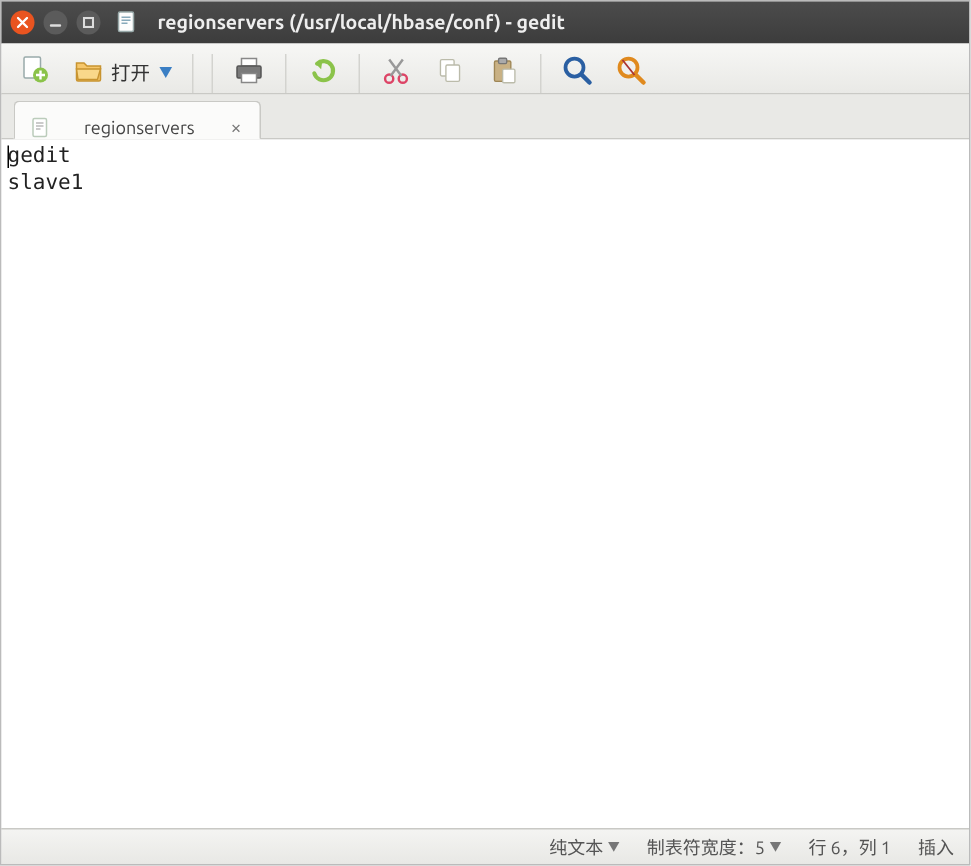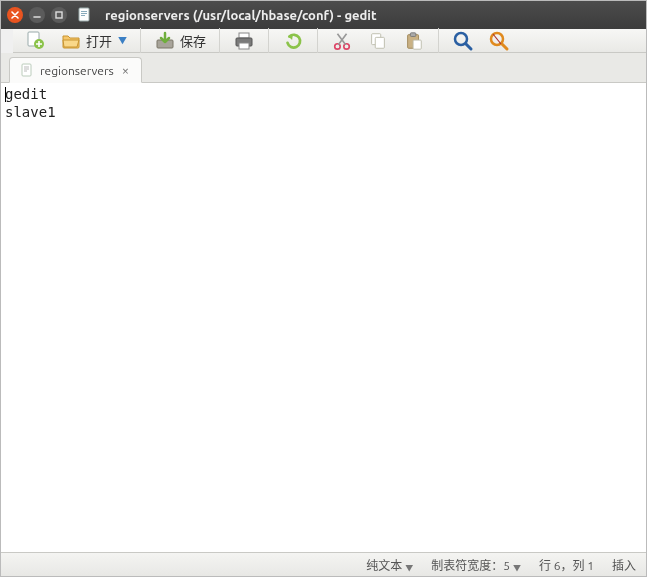--- a/index.html
+++ b/index.html
@@ -36,28 +36,27 @@
   .win-min   { background: #5b5b5b; }
   .win-max   { background: #5b5b5b; }
   .titlebar .app-icon {
     width: 16px; height: 16px; margin-left: 4px;
     display: inline-flex; align-items: center; justify-content: center;
   }
   .titlebar-title { margin-left: 6px; font-size: 13px; }
 
   
   .toolbar {
-    height: 24px;
+    height: 34px;
     background: linear-gradient(to bottom, #f7f7f5, #e9e9e6);
     border-bottom: 1px solid #c9c9c5;
     display: flex;
-    align-items: center;
+    align-items: flex-end;
     padding: 0 6px;
     gap: 4px;
-    margin-left: 12px;
   }
   .tbtn {
     height: 30px;
     min-width: 30px;
     padding: 0 4px;
     display: inline-flex;
     align-items: center;
     justify-content: center;
     gap: 4px;
     border: 1px solid transparent;
@@ -80,22 +79,22 @@
     height: 30px;
     background: #e9e9e6;
     border-bottom: 1px solid #c9c9c5;
     display: flex;
     align-items: flex-end;
     padding-left: 8px;
   }
   .tab {
     height: 26px;
     display: inline-flex;
-    align-items: center;
-    gap: 6px;
+    align-items: flex-end;
+    gap: 22px;
     padding: 0 10px;
     background: #fbfbfa;
     border: 1px solid #c9c9c5;
     border-bottom: 1px solid #fbfbfa;
     border-radius: 4px 4px 0 0;
     margin-bottom: -1px;
     font-size: 12px;
     color: #444;
     cursor: pointer;
   }
@@ -129,21 +128,21 @@
     background: linear-gradient(to bottom,#f4f4f2,#e8e8e5);
     border-top: 1px solid #c9c9c5;
     display: flex;
     align-items: center;
     justify-content: flex-end;
     gap: 18px;
     padding: 0 10px;
     font-size: 12px;
     color: #555;
   }
-  .status-item { display:inline-flex; align-items:flex-end; gap:3px; cursor:pointer; }
+  .status-item { display:inline-flex; align-items:center; gap:3px; cursor:pointer; }
   .status-caret { font-size:8px; color:#777; }
 
   .watermark {
     position: absolute;
     right: 18px; bottom: 28px;
     font-size: 14px;
     color: rgba(160,160,160,0.45);
     pointer-events: none;
     letter-spacing: 0.5px;
   }
@@ -197,29 +196,20 @@
             <path d="M3 6 h5 l2 2 h9 v9 a1 1 0 0 1 -1 1 H4 a1 1 0 0 1 -1 -1 Z" fill="#f6c76b" stroke="#c89430"></path>
             <path d="M3 10 h16 l-2 7 H4 Z" fill="#f9d88a" stroke="#c89430"></path>
           </svg>
     </span>
     <span class="lbl">打开</span>
     <span class="dropdown-caret">▼</span>
   </span>
 
   <span class="sep"></span>
 
-  <span class="tbtn">
-    <span class="ico">
-      <svg width="22" height="22" viewBox="0 0 22 22">
-            <rect x="3" y="10" width="16" height="8" rx="1" fill="#a8a49a" stroke="#7b7668"></rect>
-            <path d="M11 3 V12 M7 8 L11 12 L15 8" fill="none" stroke="#6fae3c" stroke-width="2.5" stroke-linecap="round" stroke-linejoin="round"></path>
-          </svg>
-    </span>
-    <span class="lbl">保存</span>
-  </span>
 
   <span class="sep"></span>
 
   <span class="tbtn" title="Print">
     <span class="ico">
       <svg width="22" height="22" viewBox="0 0 22 22">
             <rect x="6" y="3" width="10" height="5" fill="#fff" stroke="#888"></rect>
             <rect x="3" y="8" width="16" height="8" rx="1" fill="#7a7a7a" stroke="#555"></rect>
             <rect x="6" y="13" width="10" height="6" fill="#fff" stroke="#888"></rect>
           </svg>

